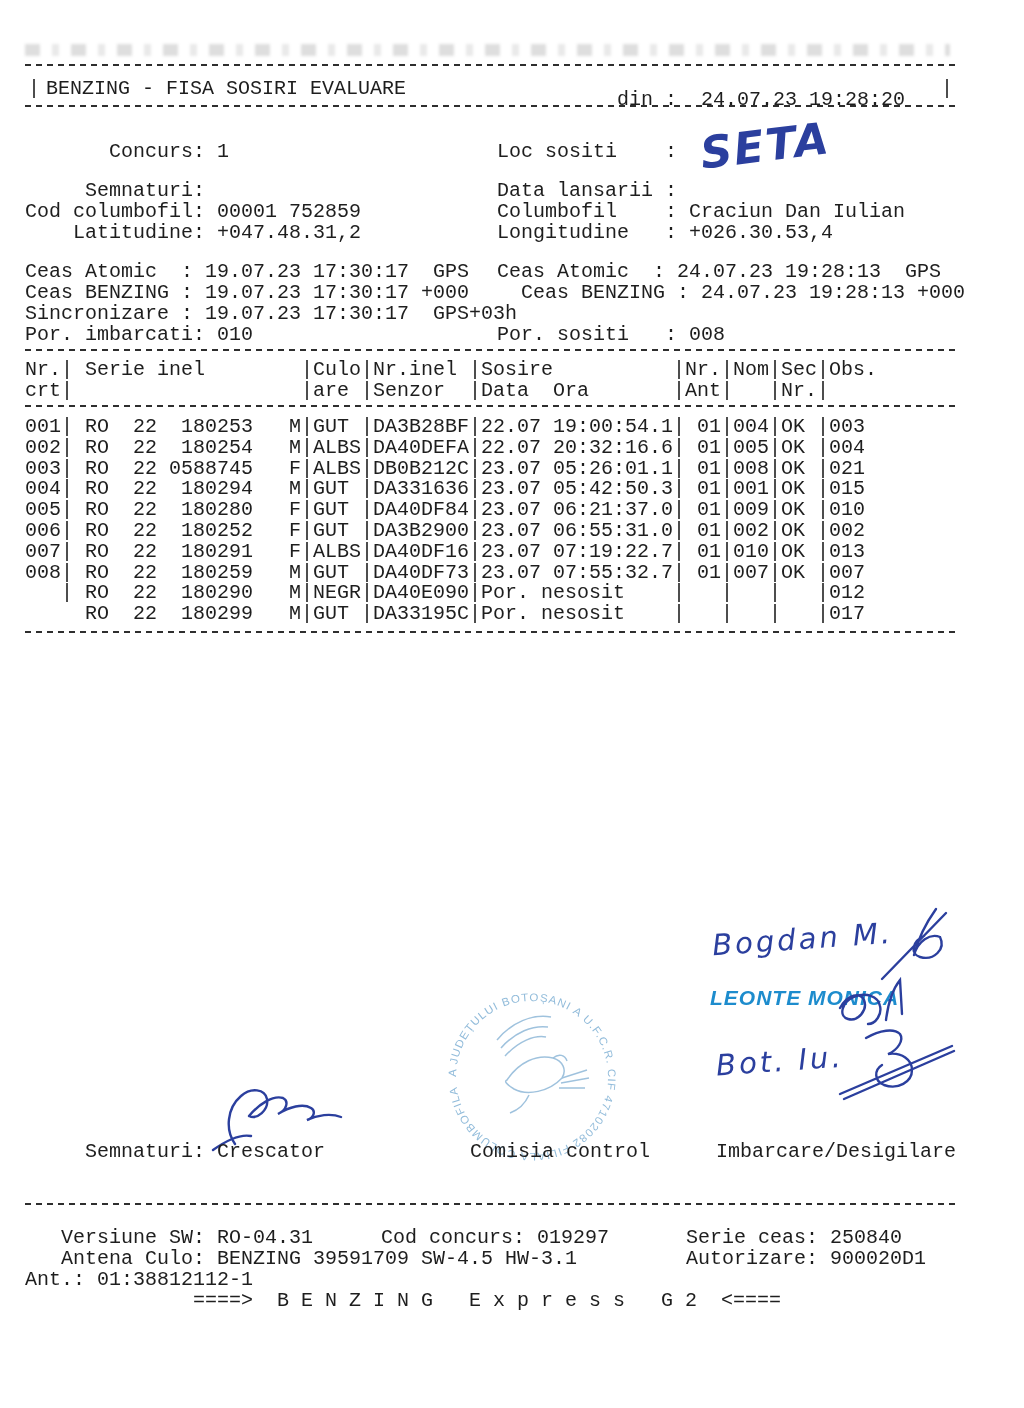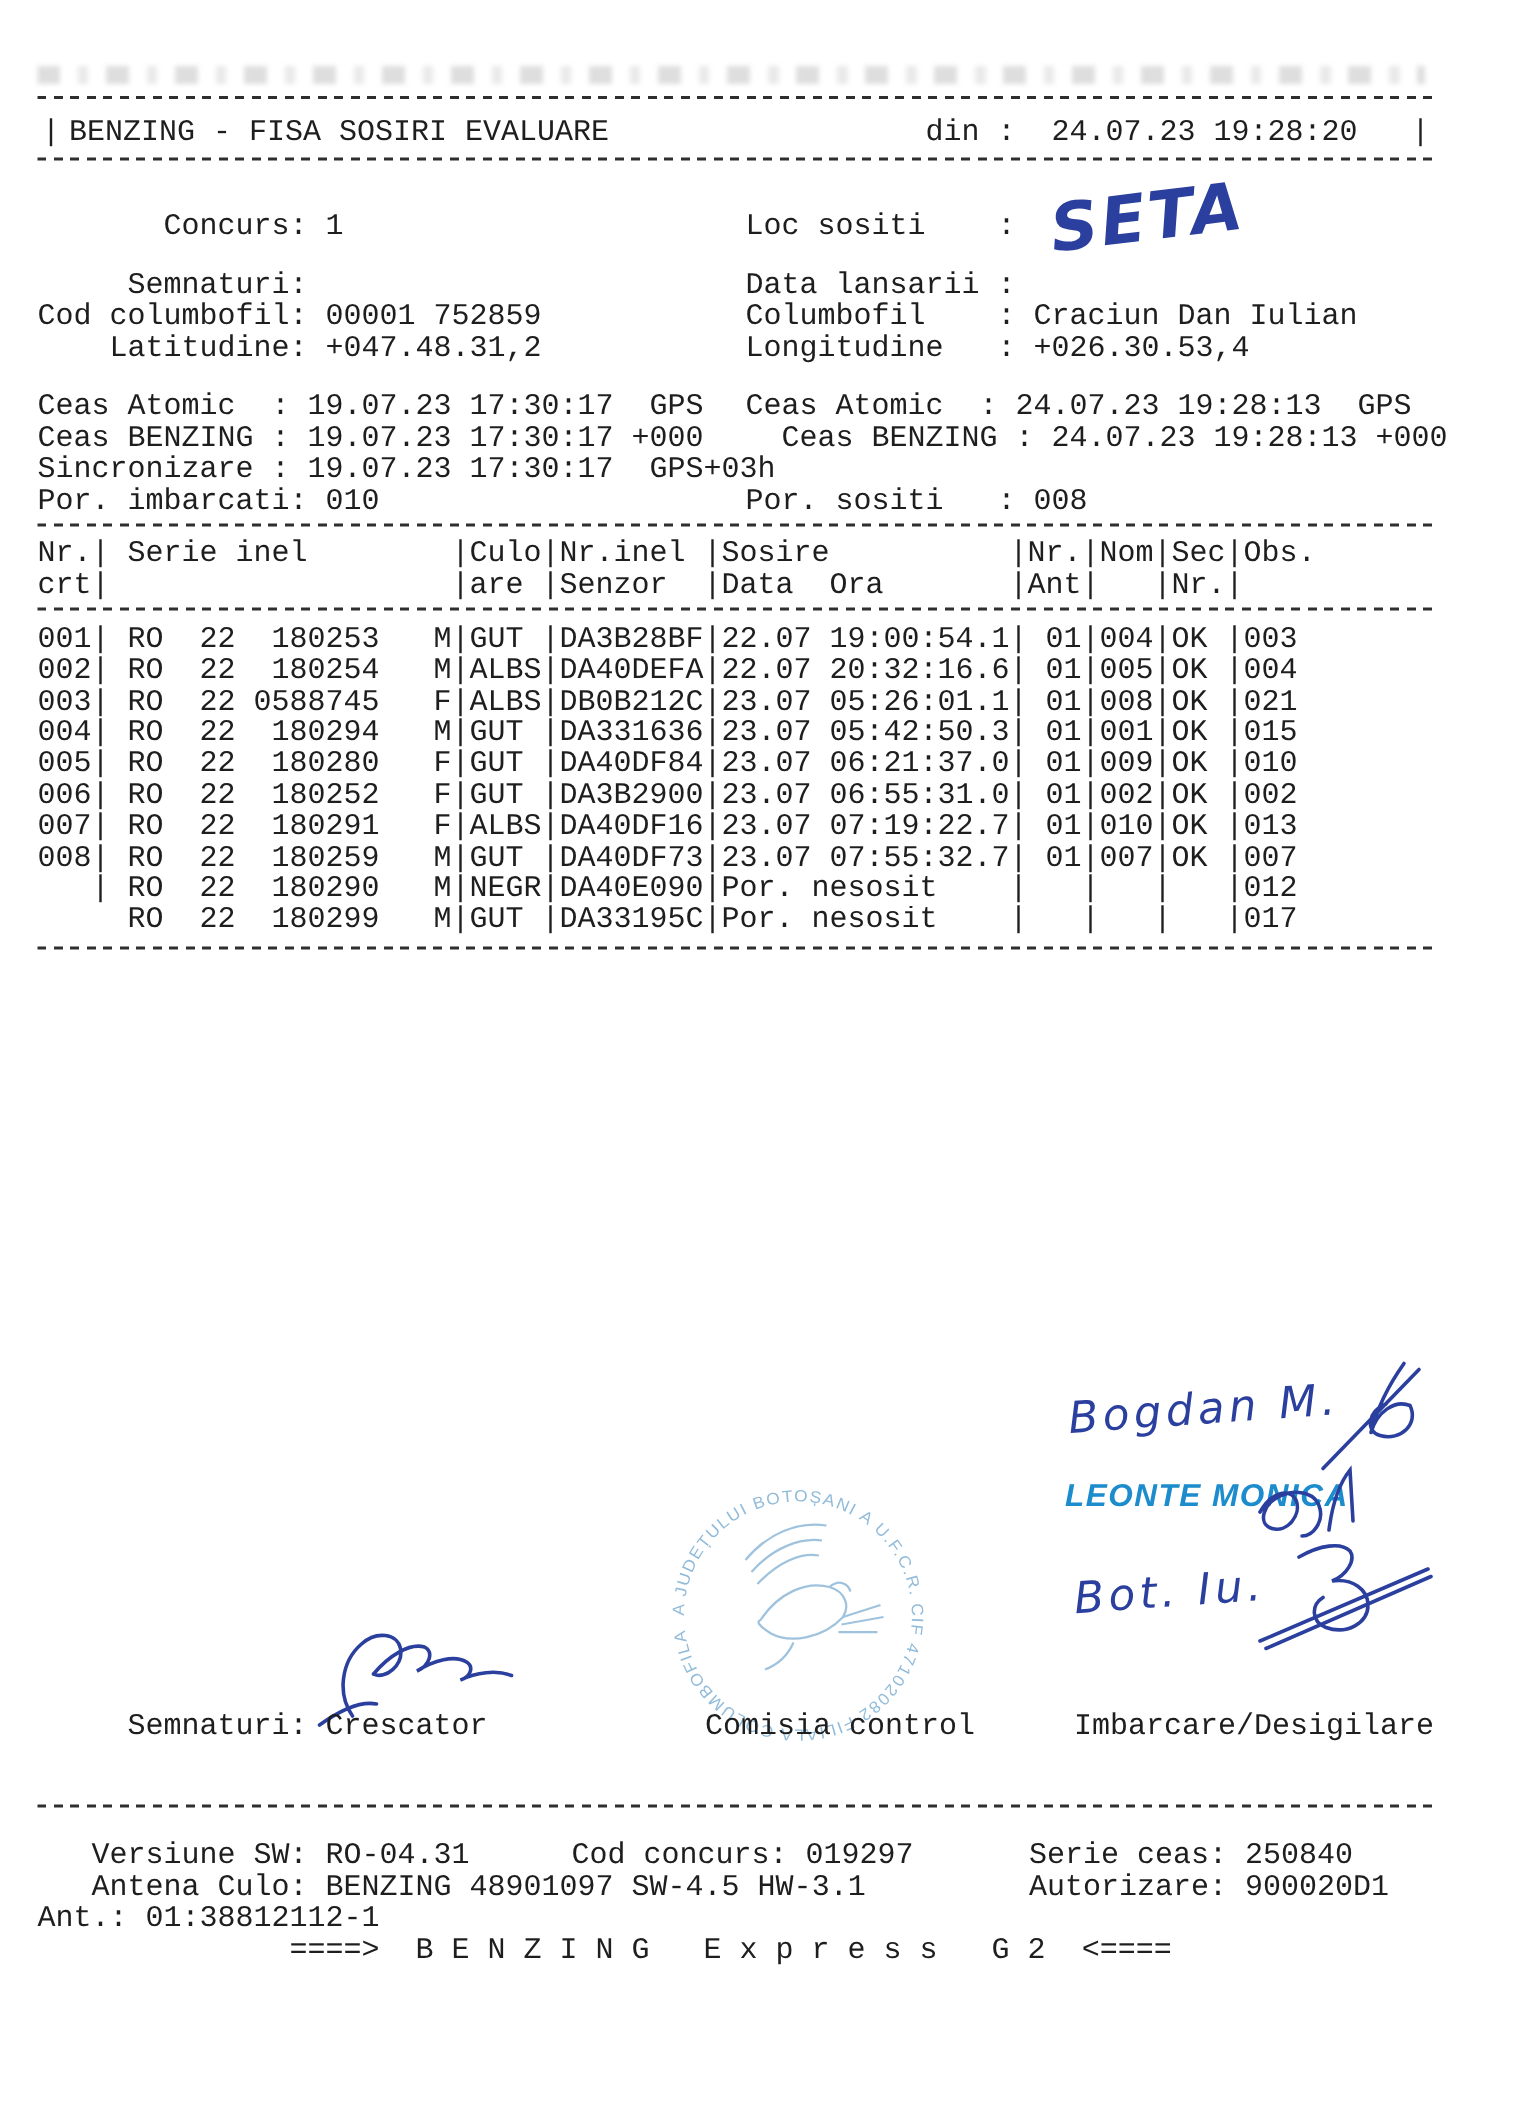--- a/index.html
+++ b/index.html
@@ -48,21 +48,21 @@
   .stamp .dove path{stroke:#8fb8d8;fill:none;stroke-width:1.5;}
 </style>
 </head>
 <body>
 
 <div class="ghost"></div>
 
 <div class="dash" style="top:64px"></div>
 <div class="line" style="left:28px;top:78px">|</div>
 <div class="line" style="left:46px;top:78px">BENZING - FISA SOSIRI EVALUARE</div>
-<div class="line" style="left:617px;top:78px">din :  24.07.23 19:28:20</div>
+<div class="line" style="left:617px;top:89px">din :  24.07.23 19:28:20</div>
 <div class="line" style="left:941px;top:78px">|</div>
 <div class="dash" style="top:105px"></div>
 
 <div class="line" style="left:25px;top:141px"><span class="w14">Concurs</span><span class="colon"></span><span>1</span></div>
 <div class="line" style="left:497px;top:141px"><span class="w13">Loc sositi</span><span class="colon2"></span></div>
 <div class="hand hand-seta" style="left:700px;top:120px">SETA</div>
 
 <div class="line" style="left:25px;top:180px"><span class="w14">Semnaturi</span><span class="colon"></span><span></span></div>
 <div class="line" style="left:497px;top:180px"><span class="w13">Data lansarii</span><span class="colon2"></span><span></span></div>
 
@@ -141,18 +141,18 @@
 <div class="line" style="left:25px;top:1141px"><span class="w14">Semnaturi</span><span class="colon"></span><span>Crescator</span></div>
 <div class="line" style="left:470px;top:1141px">Comisia control</div>
 <div class="line" style="left:716px;top:1141px">Imbarcare/Desigilare</div>
 
 <div class="dash" style="top:1203px"></div>
 
 <div class="line" style="left:25px;top:1227px"><span class="w14">Versiune SW</span><span class="colon"></span><span>RO-04.31</span></div>
 <div class="line" style="left:345px;top:1227px"><span class="w14">Cod concurs</span><span class="colon"></span><span>019297</span></div>
 <div class="line" style="left:638px;top:1227px"><span class="w14">Serie ceas</span><span class="colon"></span><span>250840</span></div>
 
-<div class="line" style="left:25px;top:1248px"><span class="w14">Antena Culo</span><span class="colon"></span><span>BENZING 48901097 SW-4.5 HW-3.1</span></div>
+<div class="line" style="left:25px;top:1248px"><span class="w14">Antena Culo</span><span class="colon"></span><span>BENZING 39591709 SW-4.5 HW-3.1</span></div>
 <div class="line" style="left:638px;top:1248px"><span class="w14">Autorizare</span><span class="colon"></span><span>900020D1</span></div>
 
 <div class="line" style="left:25px;top:1269px"><span>Ant.:</span><span> </span><span>01:38812112-1</span></div>
 
 <div class="line" style="left:193px;top:1290px">====&gt;  B E N Z I N G   E x p r e s s   G 2  &lt;====</div>
 
 </body></html>

